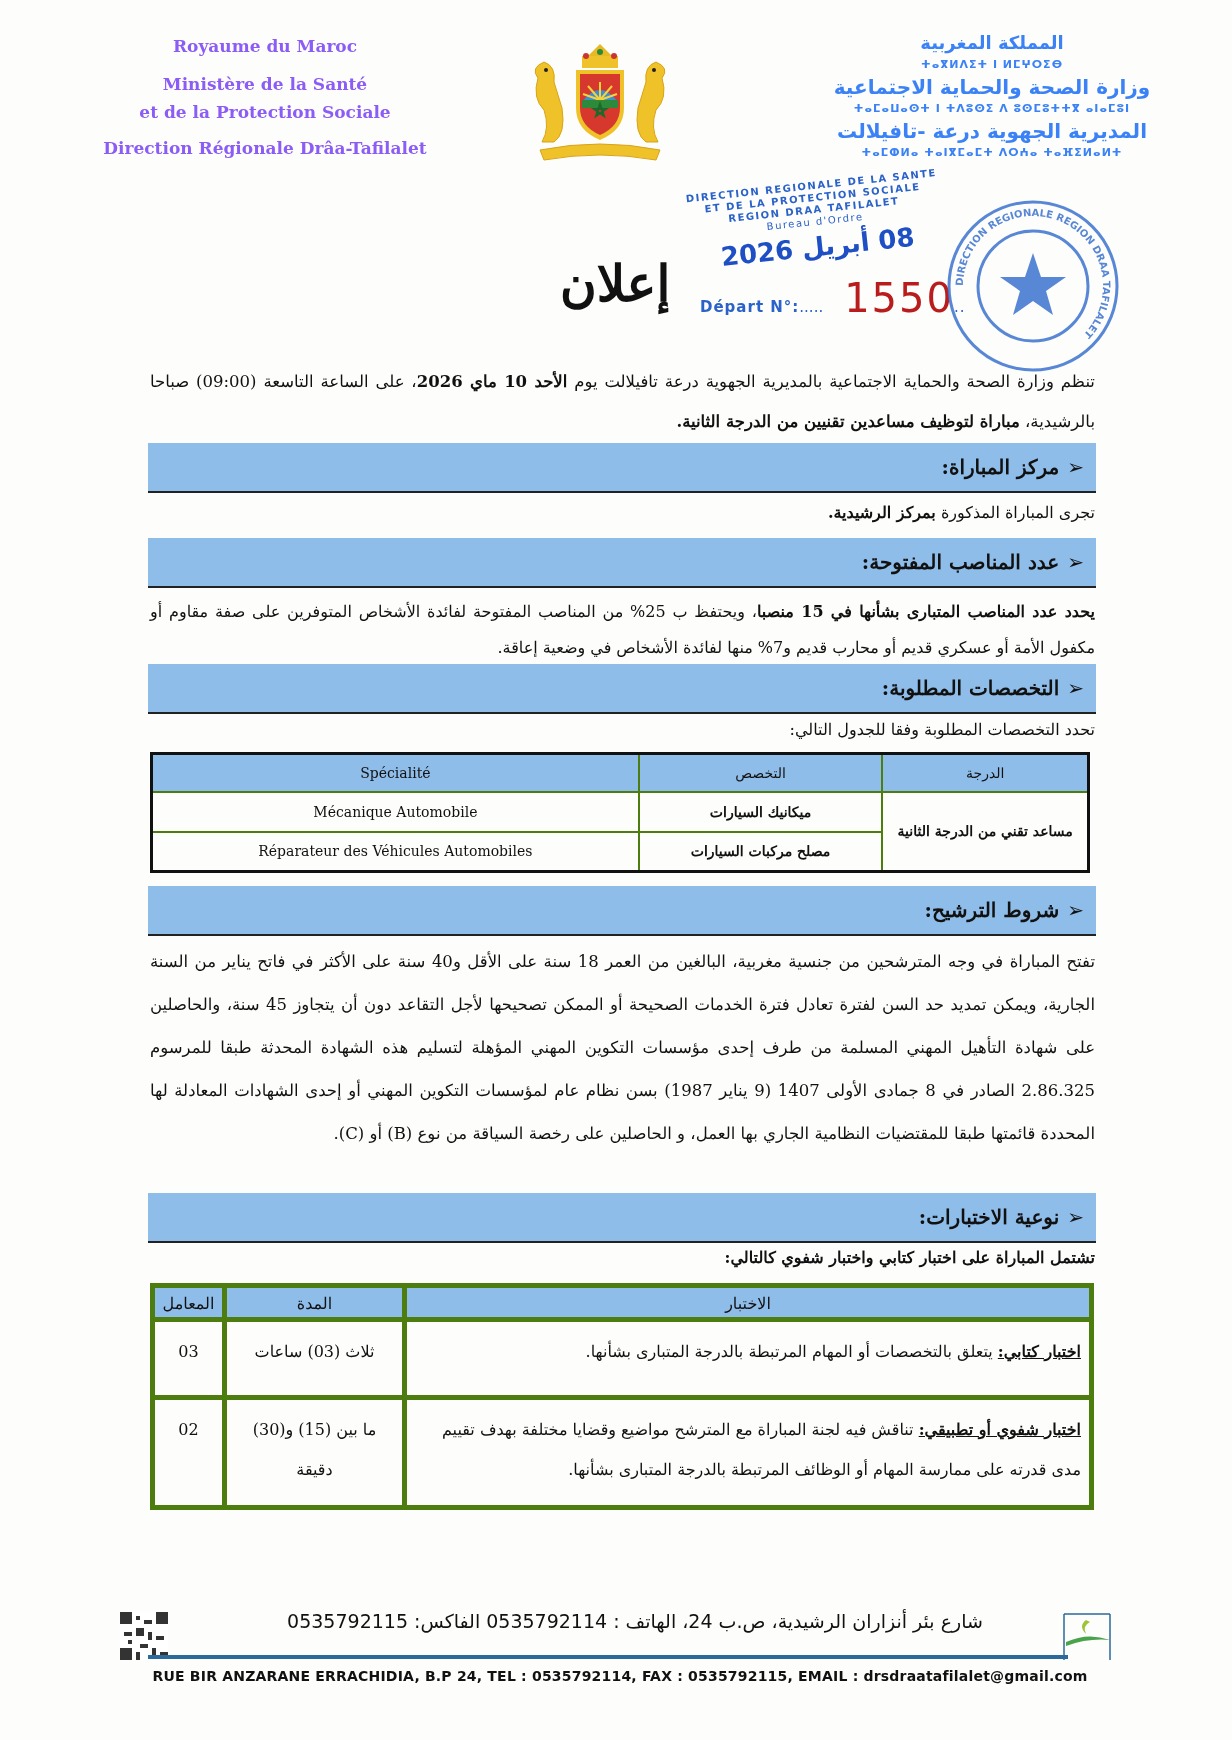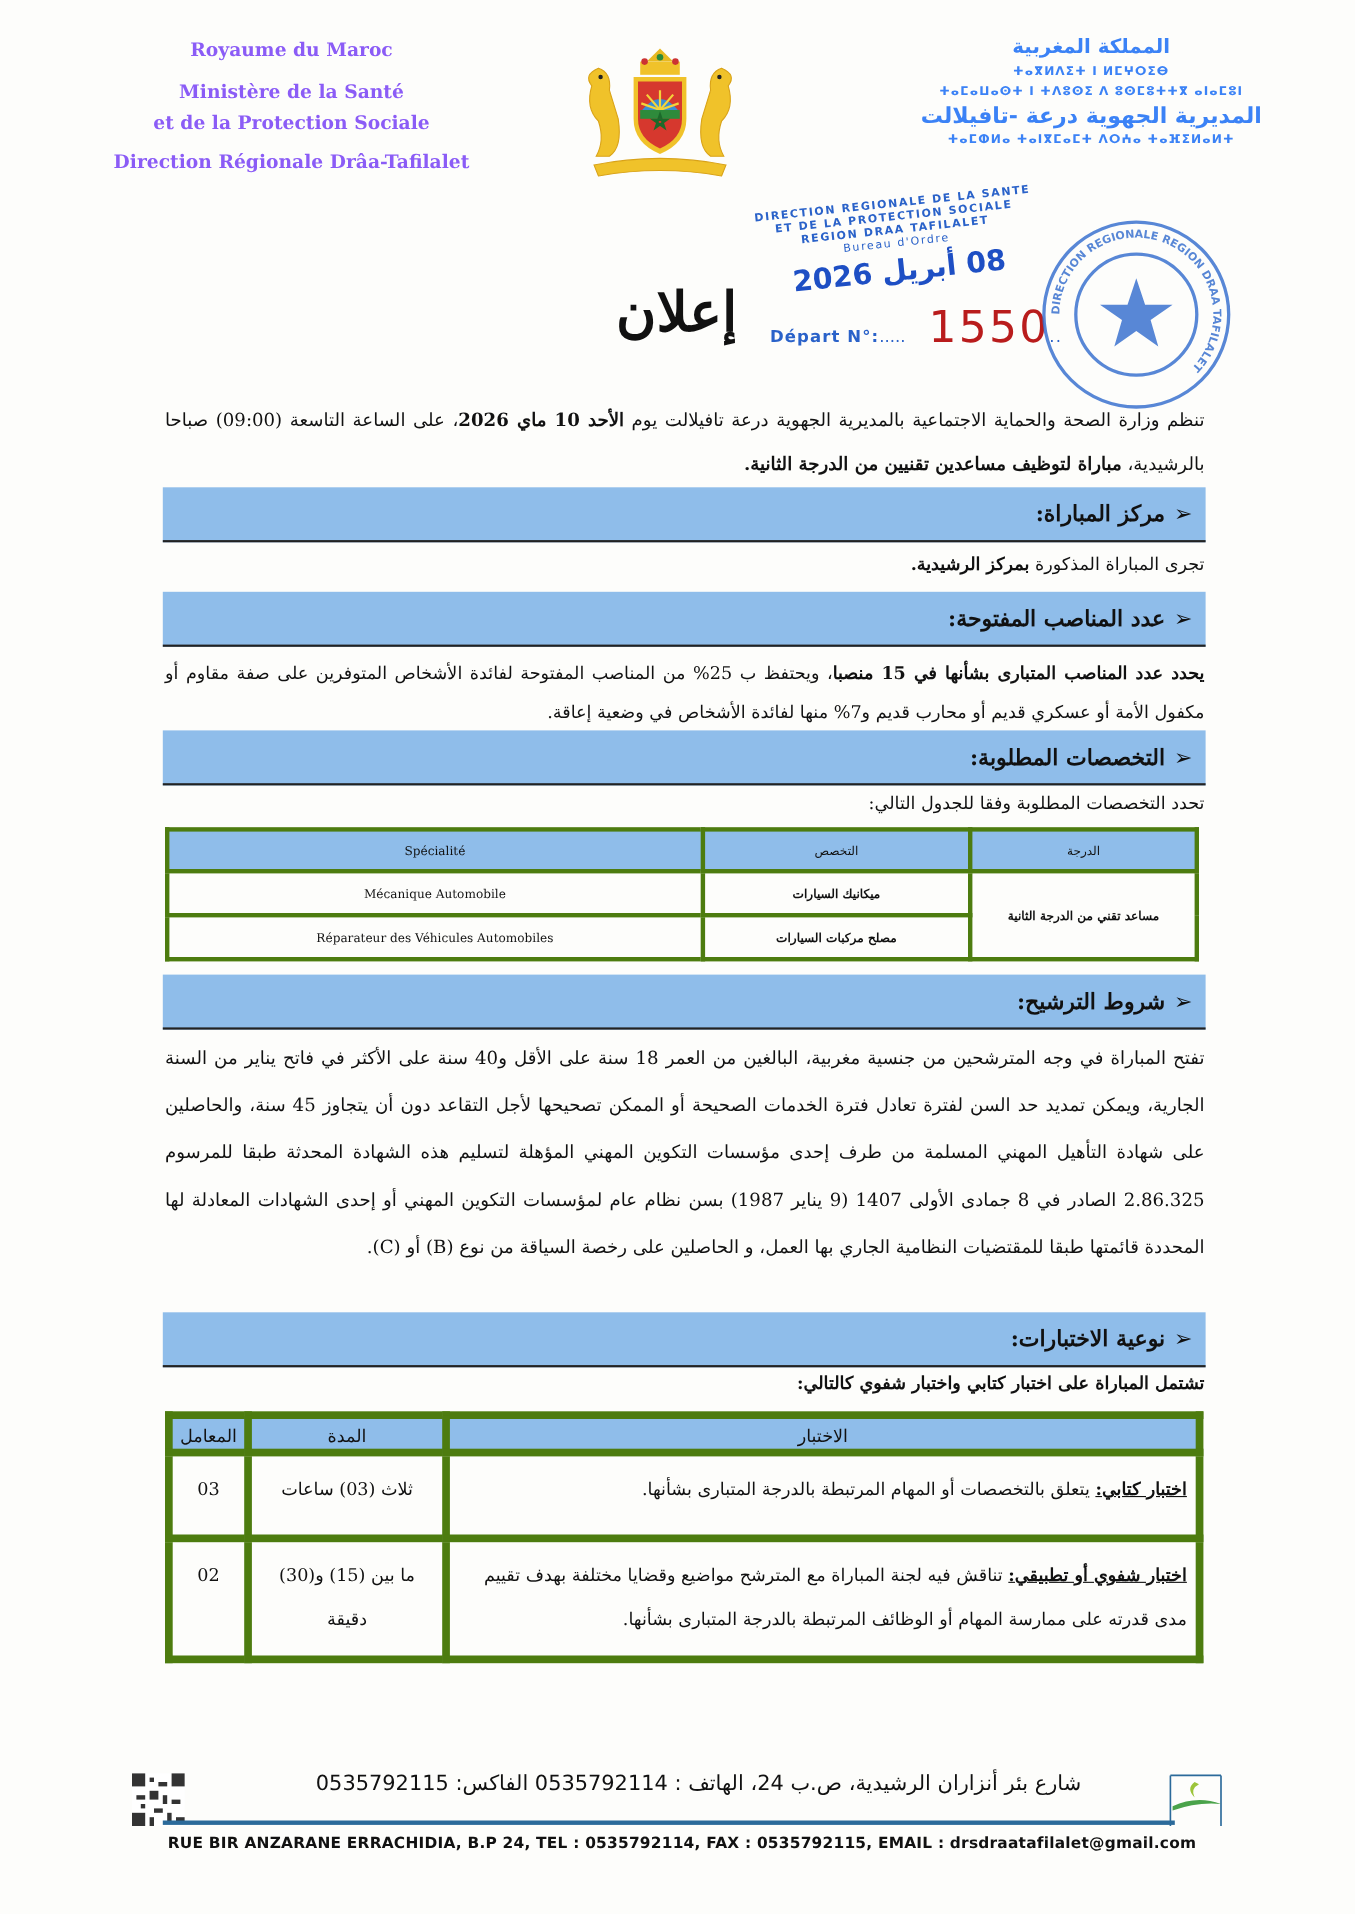--- a/index.html
+++ b/index.html
@@ -34,26 +34,26 @@
 
   .section-bar { position: absolute; left: 148px; width: 948px; height: 50px; background: #8fbdea;
     border-bottom: 2px solid #222; direction: rtl; display: flex; align-items: center; padding-right: 12px; }
   .section-bar .arrow { font-size: 20px; margin-left: 8px; color: #111; }
   .section-bar .label { font-family: "DejaVu Serif", serif; font-size: 20px; font-weight: bold; color: #111; }
 
   .para { position: absolute; left: 150px; width: 945px; direction: rtl; text-align: justify; font-family: "DejaVu Serif", serif; font-size: 16px; color: #111; }
 
   table { border-collapse: collapse; position: absolute; direction: rtl; font-family: "DejaVu Serif", serif; }
   table.spec { left: 150px; top: 752px; width: 940px; border: 3px solid #111; }
-  table.spec th, table.spec td { border: 4px solid #4d7c0f; text-align: center; font-size: 11px; padding: 0 8px; }
+  table.spec th, table.spec td { border: 2px solid #4d7c0f; text-align: center; font-size: 14px; padding: 0 8px; }
   table.spec th { background: #8fbdea; height: 38px; font-weight: normal; }
   table.spec td { height: 40px; }
 
   table.exams { left: 150px; top: 1283px; width: 944px; border: 3px solid #111; }
-  table.exams th, table.exams td { border: 7px solid #4d7c0f; font-size: 16px; }
+  table.exams th, table.exams td { border: 5px solid #4d7c0f; font-size: 16px; }
   table.exams thead tr.h1 th { background: #8fbdea; height: 34px; vertical-align: top; padding-top: 6px; font-weight: normal; }
   table.exams td { vertical-align: top; padding: 10px 8px; line-height: 40px; }
   table.exams td.c { text-align: center; }
   table.exams td.desc { text-align: right; }
   table.exams td.desc u { font-weight: bold; }
 
   .footer-ar { position: absolute; left: 225px; top: 1610px; width: 820px; direction: rtl; text-align: center; font-family: "DejaVu Sans", sans-serif; font-size: 19px; color: #111; }
   .footer-line { position: absolute; left: 148px; top: 1655px; width: 920px; height: 4px; background: #2b6a9a; }
   .footer-fr { position: absolute; left: 120px; top: 1668px; width: 1000px; text-align: center; font-family: "DejaVu Sans", sans-serif; font-size: 14px; font-weight: bold; letter-spacing: 0.2px; color: #111; }
   .qr { position: absolute; left: 120px; top: 1612px; width: 48px; height: 48px; }
@@ -96,20 +96,21 @@
     <circle cx="36" cy="32" r="2" fill="#222"></circle>
       <circle cx="144" cy="32" r="2" fill="#222"></circle>
 
     <path d="M30,112 Q90,100 150,112 L146,122 Q90,112 34,122 Z" fill="#f0c22a" stroke="#d9a318"></path>
   </svg>
 </div>
 
 <div class="header-ar">
   <div class="ar">المملكة المغربية</div>
   <div class="tif">ⵜⴰⴳⵍⴷⵉⵜ ⵏ ⵍⵎⵖⵔⵉⴱ</div>
+  <div class="ar big">وزارة الصحة والحماية الاجتماعية</div>
   <div class="tif">ⵜⴰⵎⴰⵡⴰⵙⵜ ⵏ ⵜⴷⵓⵙⵉ ⴷ ⵓⵙⵎⵓⵜⵜⴳ ⴰⵏⴰⵎⵓⵏ</div>
   <div class="ar big">المديرية الجهوية درعة -تافيلالت</div>
   <div class="tif">ⵜⴰⵎⵀⵍⴰ ⵜⴰⵏⴳⵎⴰⵎⵜ ⴷⵔⵄⴰ ⵜⴰⴼⵉⵍⴰⵍⵜ</div>
 </div>
 
 <div class="stamp-rect">
   <div class="s1">DIRECTION REGIONALE DE LA SANTE</div>
   <div class="s1">ET DE LA PROTECTION SOCIALE</div>
   <div class="s1">REGION DRAA TAFILALET</div>
   <div class="s1" style="font-weight:normal">Bureau d'Ordre</div>

